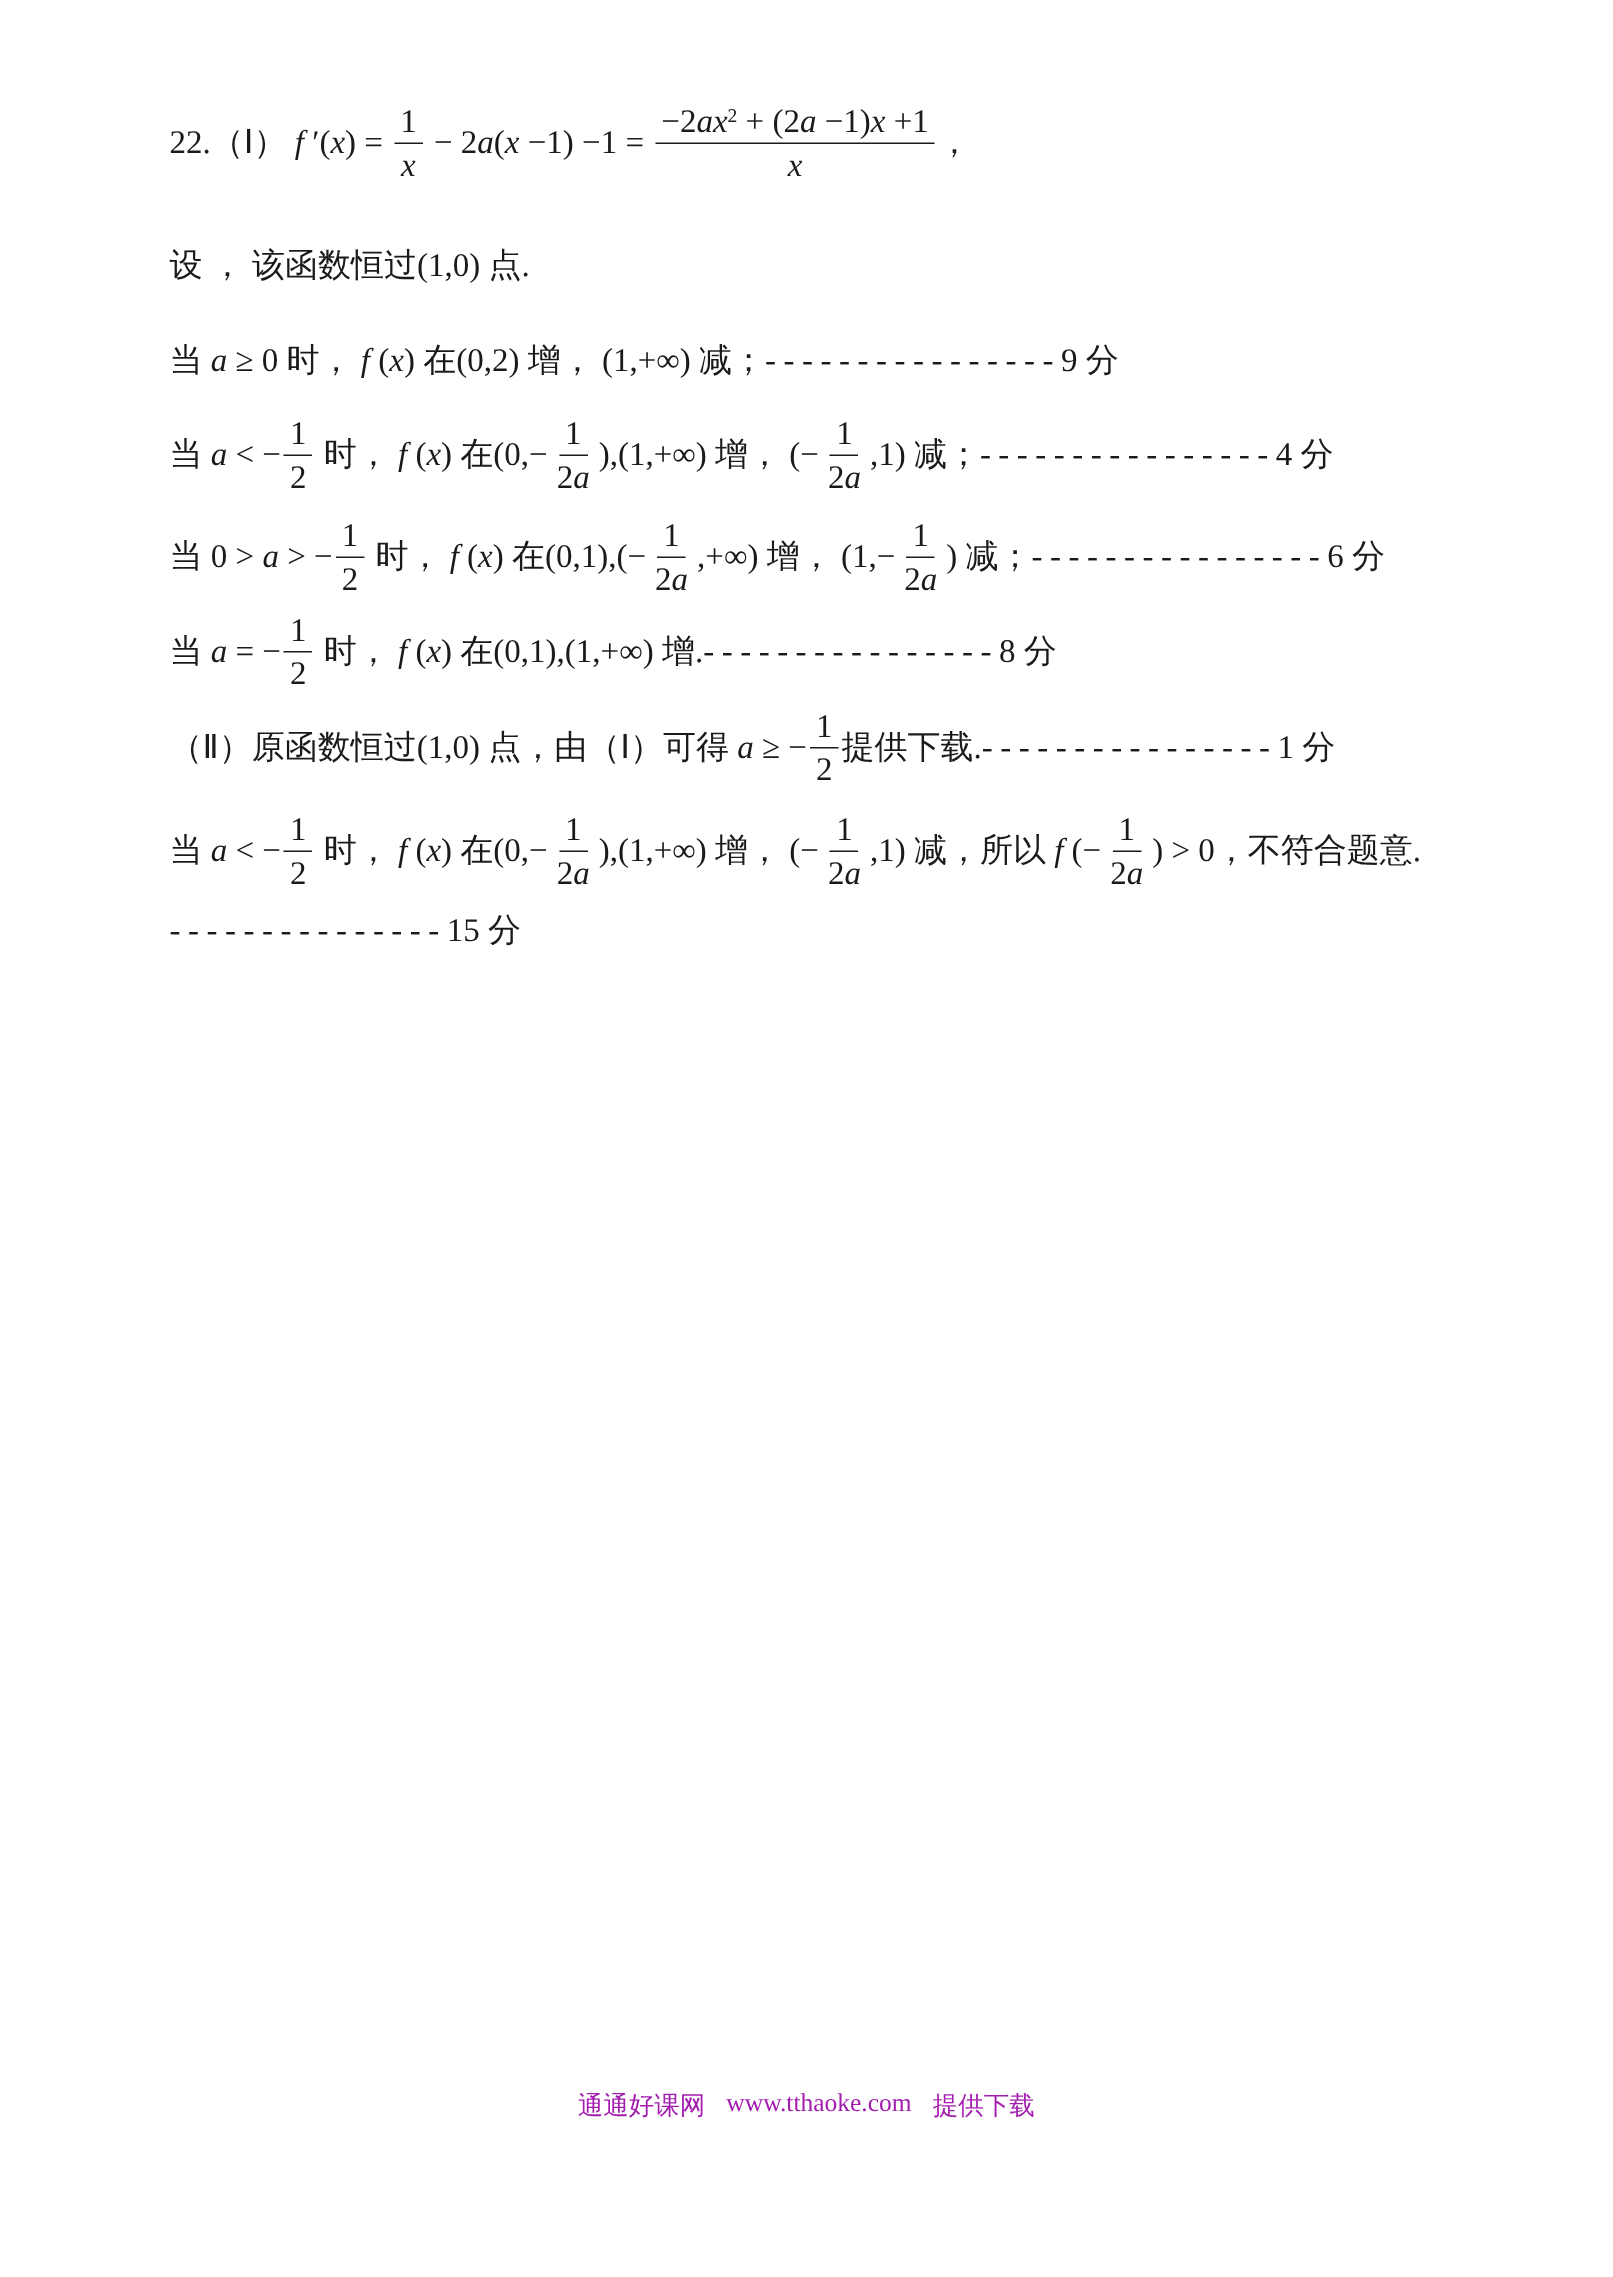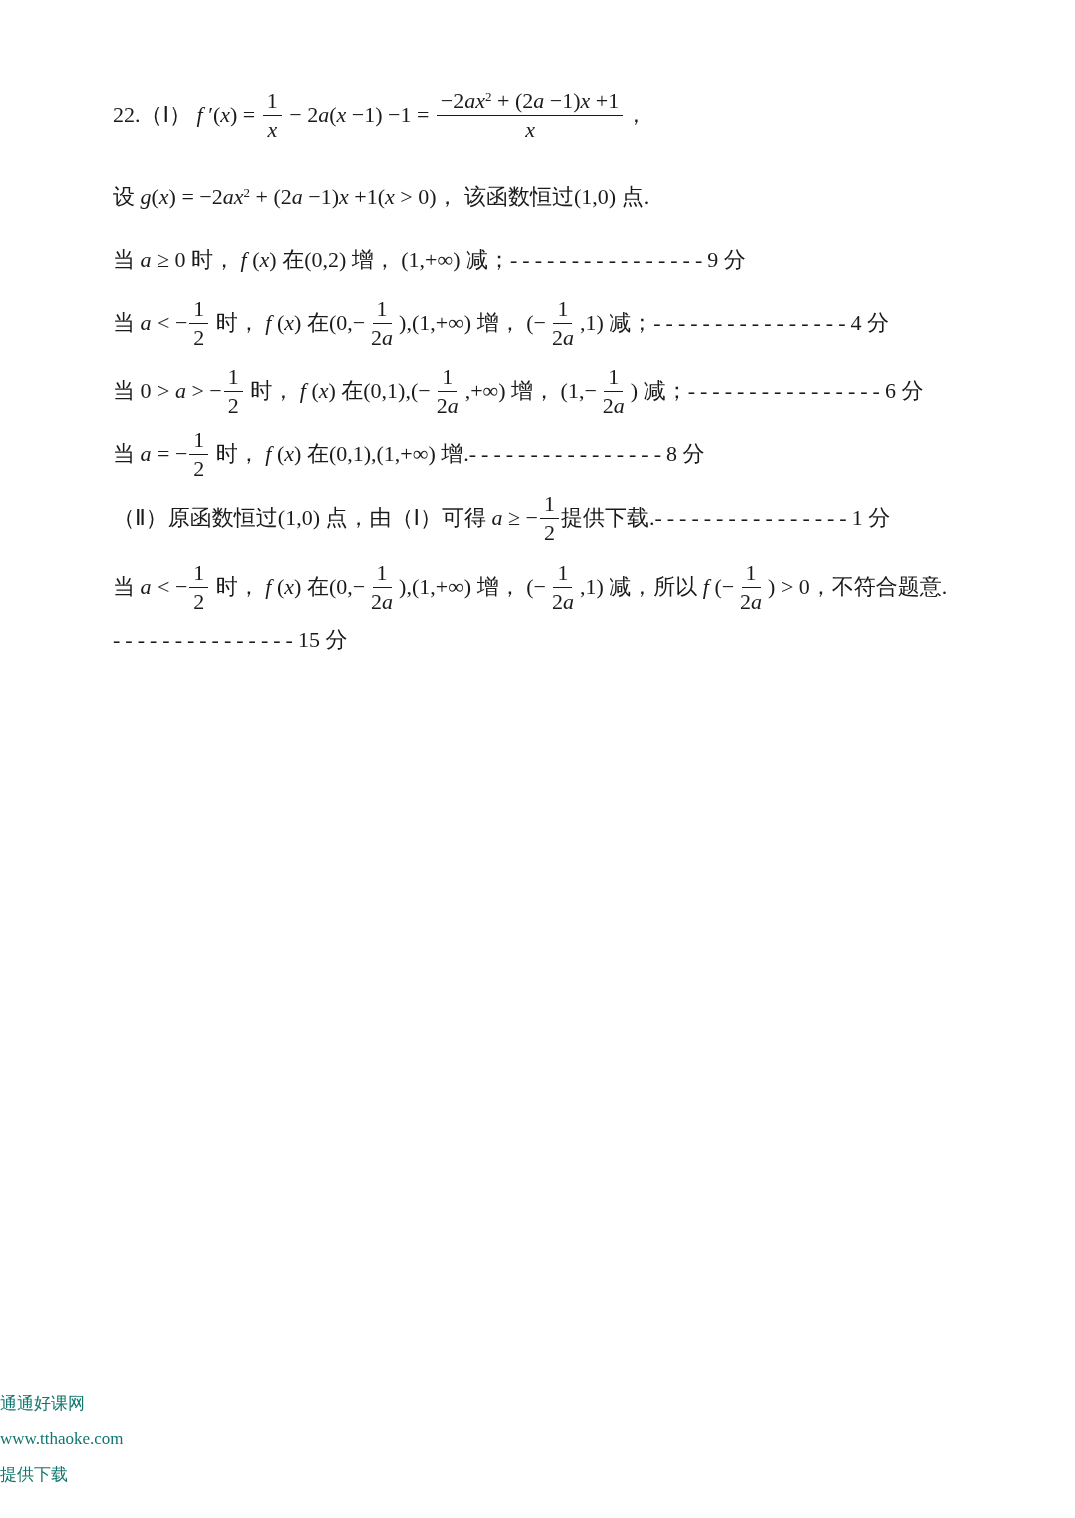--- a/index.html
+++ b/index.html
@@ -10,21 +10,21 @@
     position: relative;
     width: 1075px;
     height: 1518px;
     margin: 0 auto;
     background: #ffffff;
     color: #1a1a1a;
     overflow: hidden;
   }
 
   .content {
-    padding: 72px 80px 0 113px;
+    padding: 52px 80px 0 113px;
   }
 
   .line {
     display: flex;
     align-items: center;
     white-space: pre;
     font-size: 22px;
     color: #1a1a1a;
   }
   
@@ -78,32 +78,31 @@
 
   .footer {
     position: absolute;
     top: 1392px;
     left: 0;
     width: 100%;
     display: flex;
     justify-content: center;
     gap: 14px;
     font-size: 17px;
-    color: #0f766e;
+    color: #a21caf;
     font-family: "Liberation Serif", serif;
-    flex-direction: column;
   }
 </style>
 </head>
 <body>
 
 <div class="page">
   <div class="content">
       <div class="line"><span class="cn">22.（Ⅰ） </span><span class="math"><i>f</i> ′(<i>x</i>) = </span><span class="frac"><span class="num">1</span><span class="den"><i>x</i></span></span><span class="math"> − 2<i>a</i>(<i>x</i> −1) −1 = </span><span class="frac"><span class="num">−2<i>ax</i><sup>2</sup> + (2<i>a</i> −1)<i>x</i> +1</span><span class="den"><i>x</i></span></span><span class="cn">，</span></div>
-      <div class="line"><span class="cn">设 </span><span class="math"><i>g</i>(<i>x</i>) = −2<i>ax</i><sup>2</sup> + (2<i>a</i> −1)<i>x</i> +1(<i>x</i> &gt; 0)</span><span class="cn">， 该函数恒过</span><span class="math">(1,0)</span><span class="cn"> 点.</span></div>
+      <div class="line"><span class="cn">设 </span><span class="cn">， 该函数恒过</span><span class="math">(1,0)</span><span class="cn"> 点.</span></div>
       <div class="line"><span class="cn">当 </span><span class="math"><i>a</i> ≥ 0</span><span class="cn"> 时， </span><span class="math"><i>f</i> (<i>x</i>)</span><span class="cn"> 在</span><span class="math">(0,2)</span><span class="cn"> 增， </span><span class="math">(1,+∞)</span><span class="cn"> 减；</span><span class="dashes">----------------</span><span class="cn">9 分</span></div>
       <div class="line"><span class="cn">当 </span><span class="math"><i>a</i> &lt; −</span><span class="frac"><span class="num">1</span><span class="den">2</span></span><span class="cn"> 时， </span><span class="math"><i>f</i> (<i>x</i>)</span><span class="cn"> 在</span><span class="math">(0,−</span><span class="frac"><span class="num">1</span><span class="den">2<i>a</i></span></span><span class="math">),(1,+∞)</span><span class="cn"> 增， </span><span class="math">(−</span><span class="frac"><span class="num">1</span><span class="den">2<i>a</i></span></span><span class="math">,1)</span><span class="cn"> 减；</span><span class="dashes">----------------</span><span class="cn">4 分</span></div>
       <div class="line"><span class="cn">当 </span><span class="math">0 &gt; <i>a</i> &gt; −</span><span class="frac"><span class="num">1</span><span class="den">2</span></span><span class="cn"> 时， </span><span class="math"><i>f</i> (<i>x</i>)</span><span class="cn"> 在</span><span class="math">(0,1),(−</span><span class="frac"><span class="num">1</span><span class="den">2<i>a</i></span></span><span class="math">,+∞)</span><span class="cn"> 增， </span><span class="math">(1,−</span><span class="frac"><span class="num">1</span><span class="den">2<i>a</i></span></span><span class="math">)</span><span class="cn"> 减；</span><span class="dashes">----------------</span><span class="cn">6 分</span></div>
       <div class="line"><span class="cn">当 </span><span class="math"><i>a</i> = −</span><span class="frac"><span class="num">1</span><span class="den">2</span></span><span class="cn"> 时， </span><span class="math"><i>f</i> (<i>x</i>)</span><span class="cn"> 在</span><span class="math">(0,1),(1,+∞)</span><span class="cn"> 增.</span><span class="dashes">----------------</span><span class="cn">8 分</span></div>
       <div class="line"><span class="cn">（Ⅱ）原函数恒过</span><span class="math">(1,0)</span><span class="cn"> 点，由（Ⅰ）可得 </span><span class="math"><i>a</i> ≥ −</span><span class="frac"><span class="num">1</span><span class="den">2</span></span><span class="cn">提供下载.</span><span class="dashes">----------------</span><span class="cn">1 分</span></div>
       <div class="line"><span class="cn">当 </span><span class="math"><i>a</i> &lt; −</span><span class="frac"><span class="num">1</span><span class="den">2</span></span><span class="cn"> 时， </span><span class="math"><i>f</i> (<i>x</i>)</span><span class="cn"> 在</span><span class="math">(0,−</span><span class="frac"><span class="num">1</span><span class="den">2<i>a</i></span></span><span class="math">),(1,+∞)</span><span class="cn"> 增， </span><span class="math">(−</span><span class="frac"><span class="num">1</span><span class="den">2<i>a</i></span></span><span class="math">,1)</span><span class="cn"> 减，所以 </span><span class="math"><i>f</i> (−</span><span class="frac"><span class="num">1</span><span class="den">2<i>a</i></span></span><span class="math">) &gt; 0</span><span class="cn">，不符合题意.</span></div>
       <div class="line"><span class="dashes">---------------</span><span class="cn">15 分</span></div>
     </div>
 
   <div class="footer">

